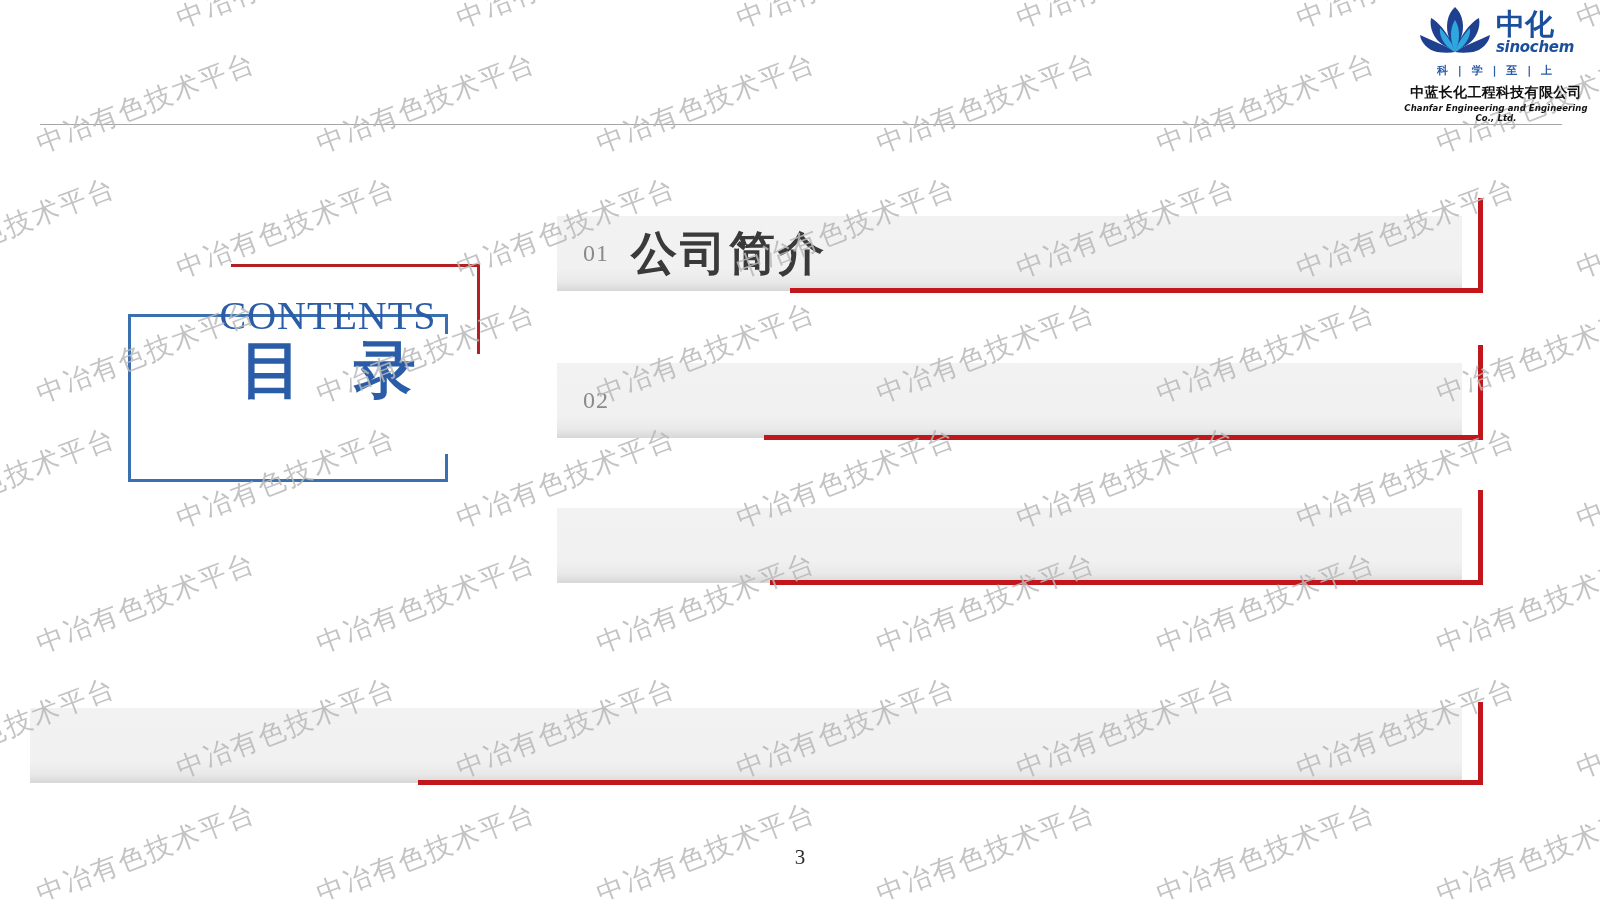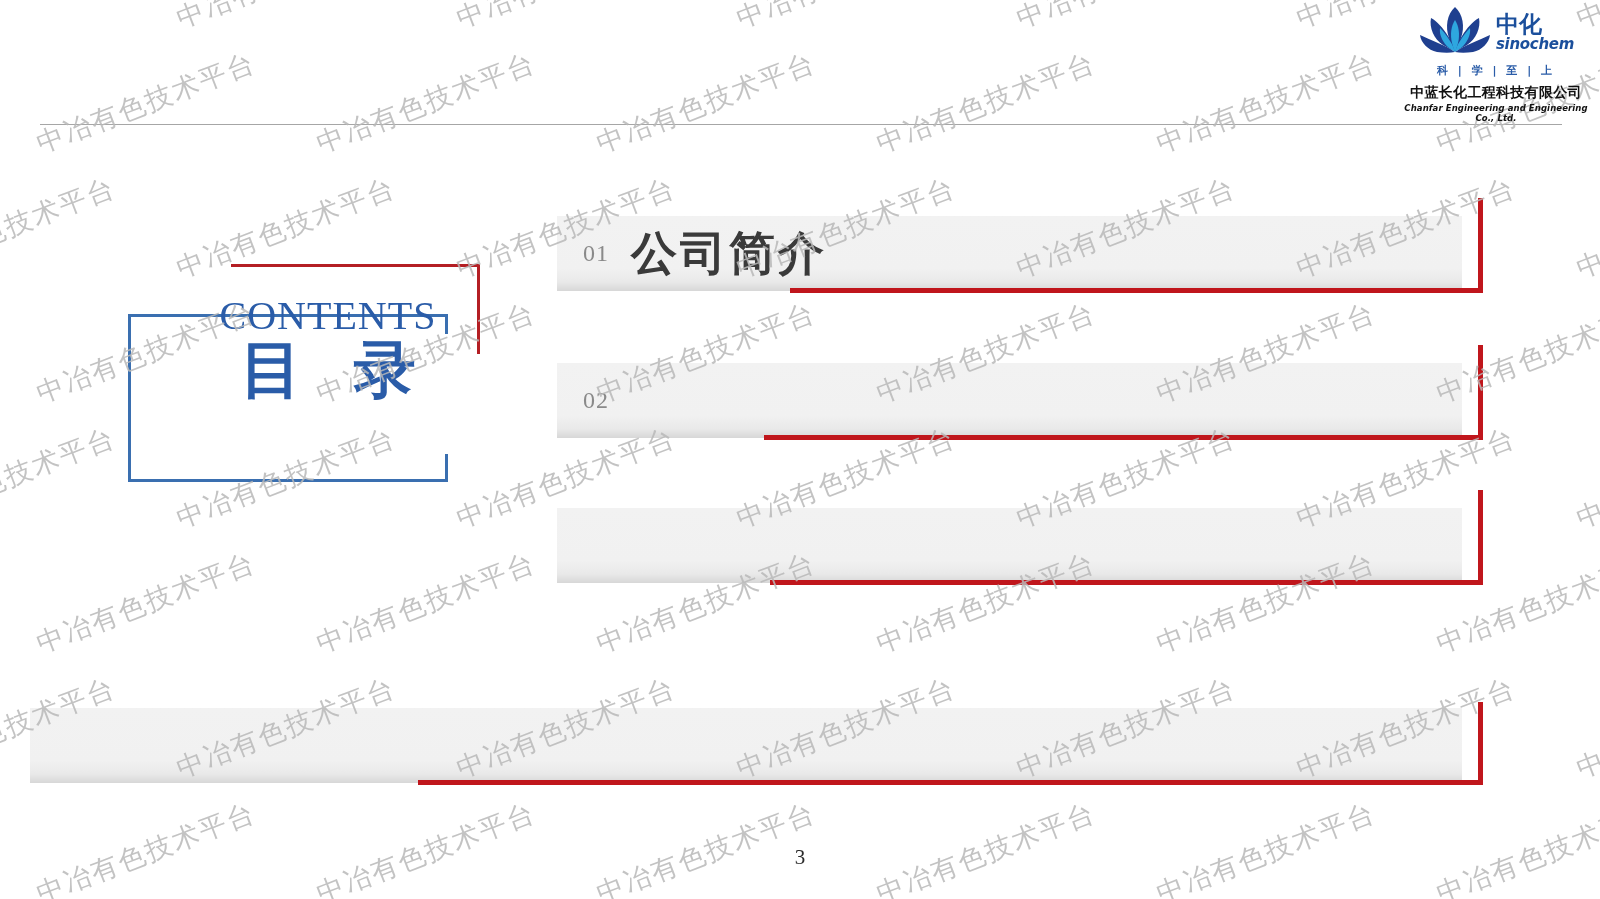--- a/index.html
+++ b/index.html
@@ -57,21 +57,21 @@
     display: flex;
     align-items: center;
     justify-content: center;
     gap: 4px;
     height: 56px;
   }
   #logo-mark { width: 74px; height: 54px; display:block; }
   #logo-word { text-align: left; line-height: 1; }
   #logo-cn {
     font-family: "DejaVu Sans", sans-serif;
-    font-size: 23px;
+    font-size: 29px;
     font-weight: bold;
     color: #1b4f9c;
     letter-spacing: 0px;
     display: block;
   }
   #logo-en {
     font-family: "DejaVu Sans", sans-serif;
     font-style: italic;
     font-weight: bold;
     font-size: 15px;

